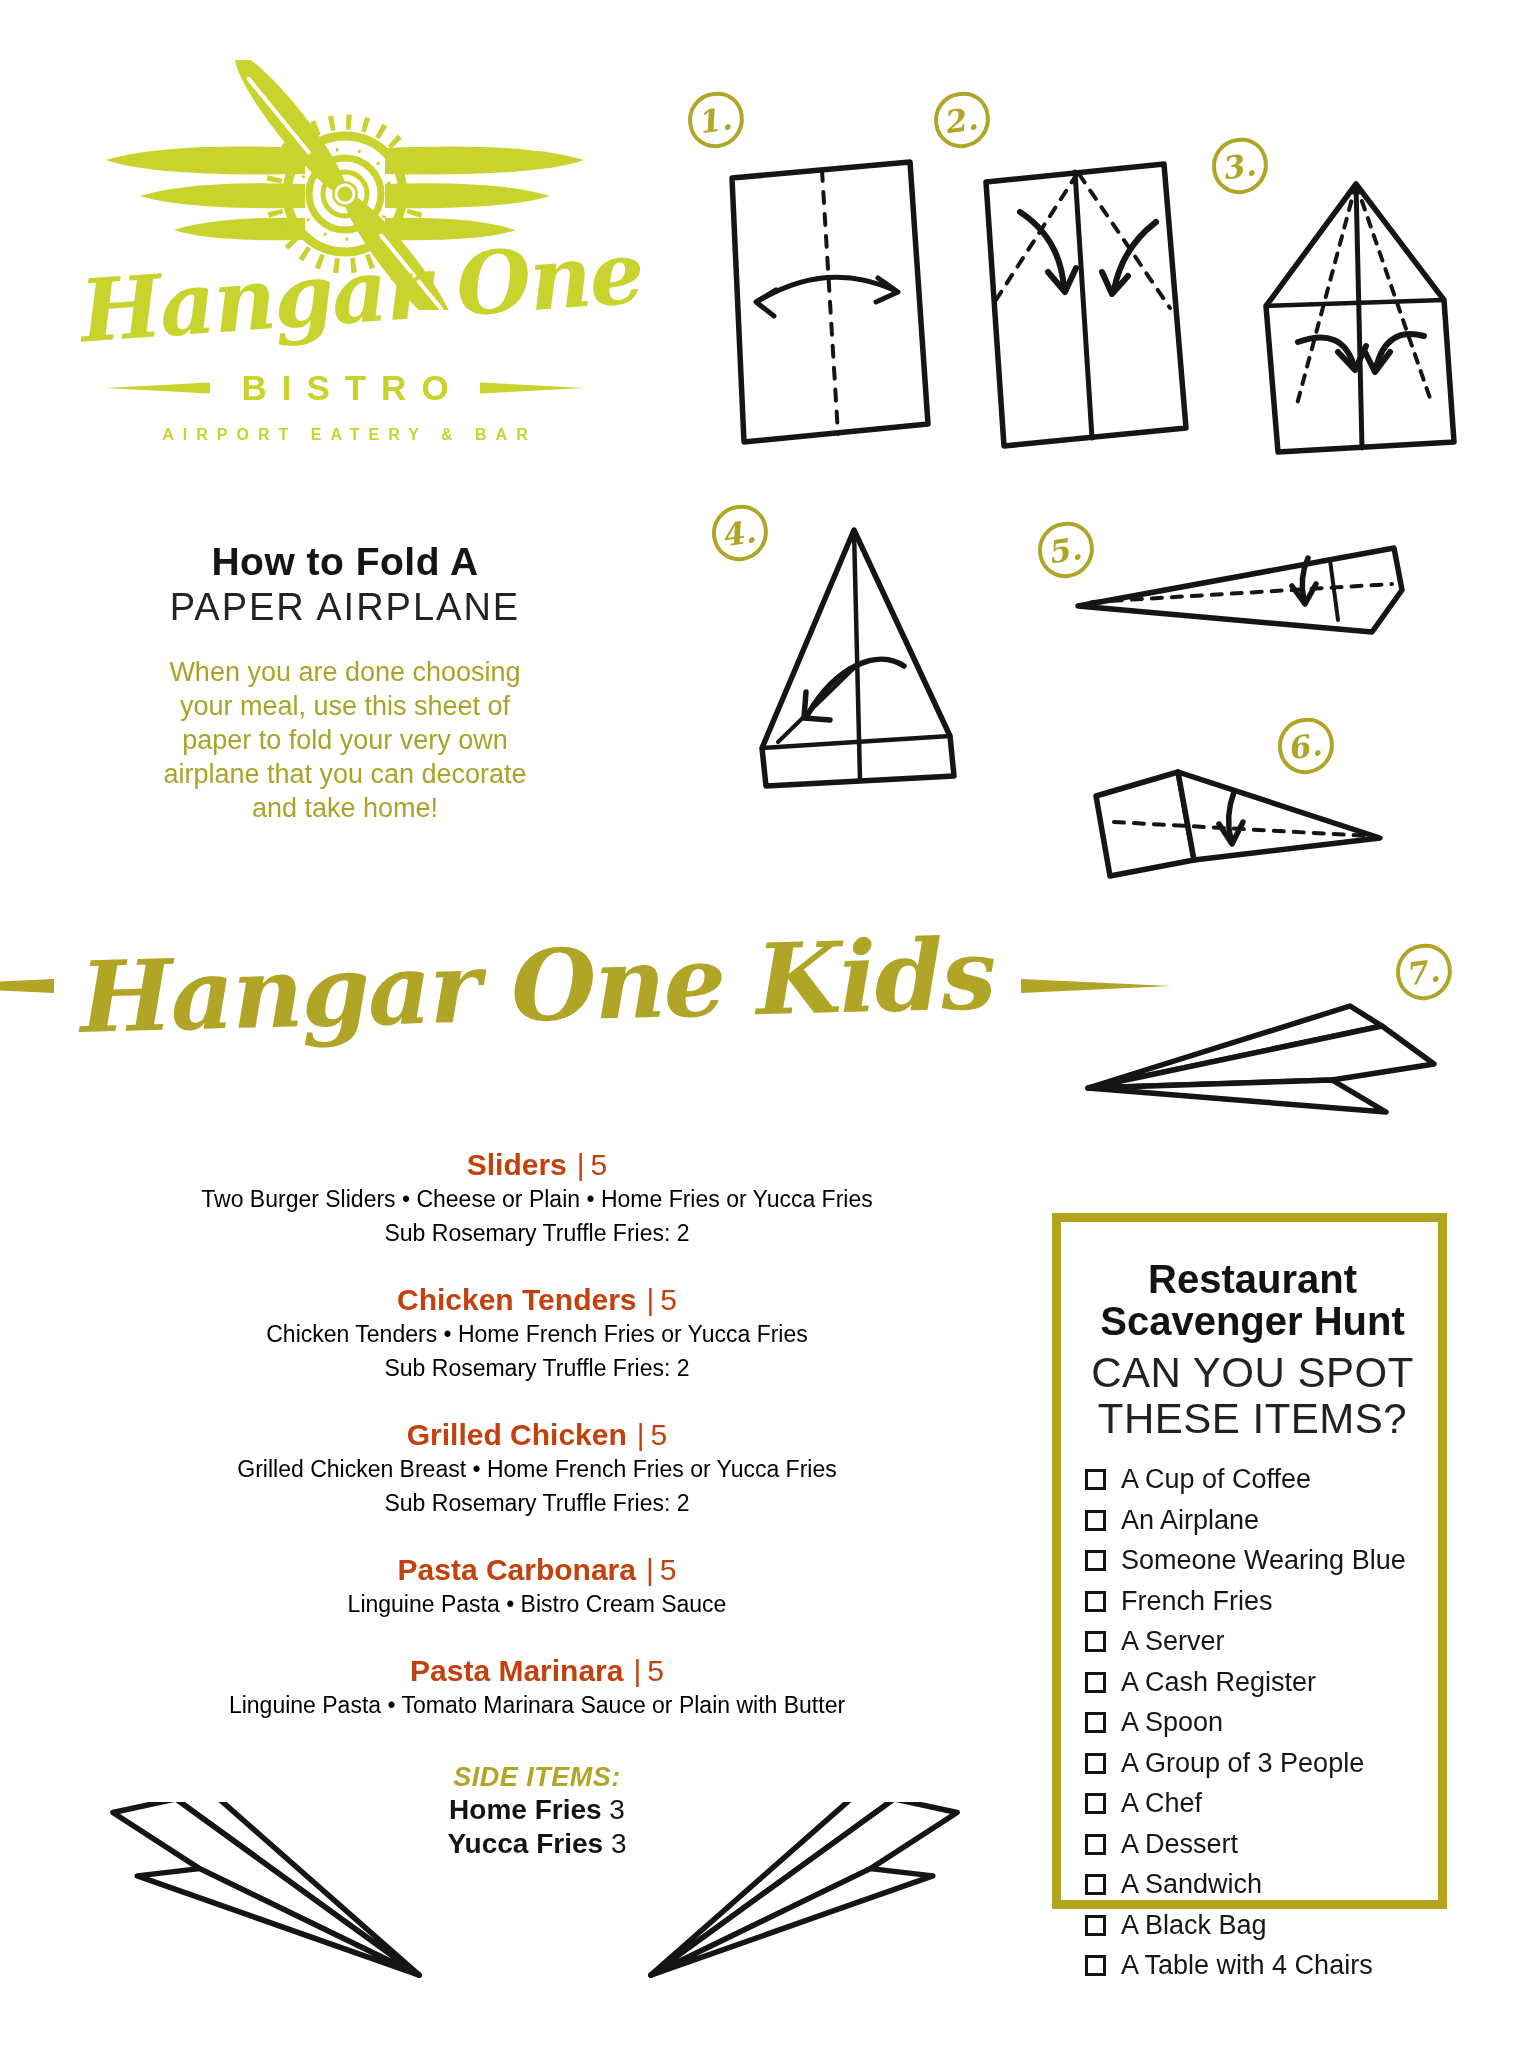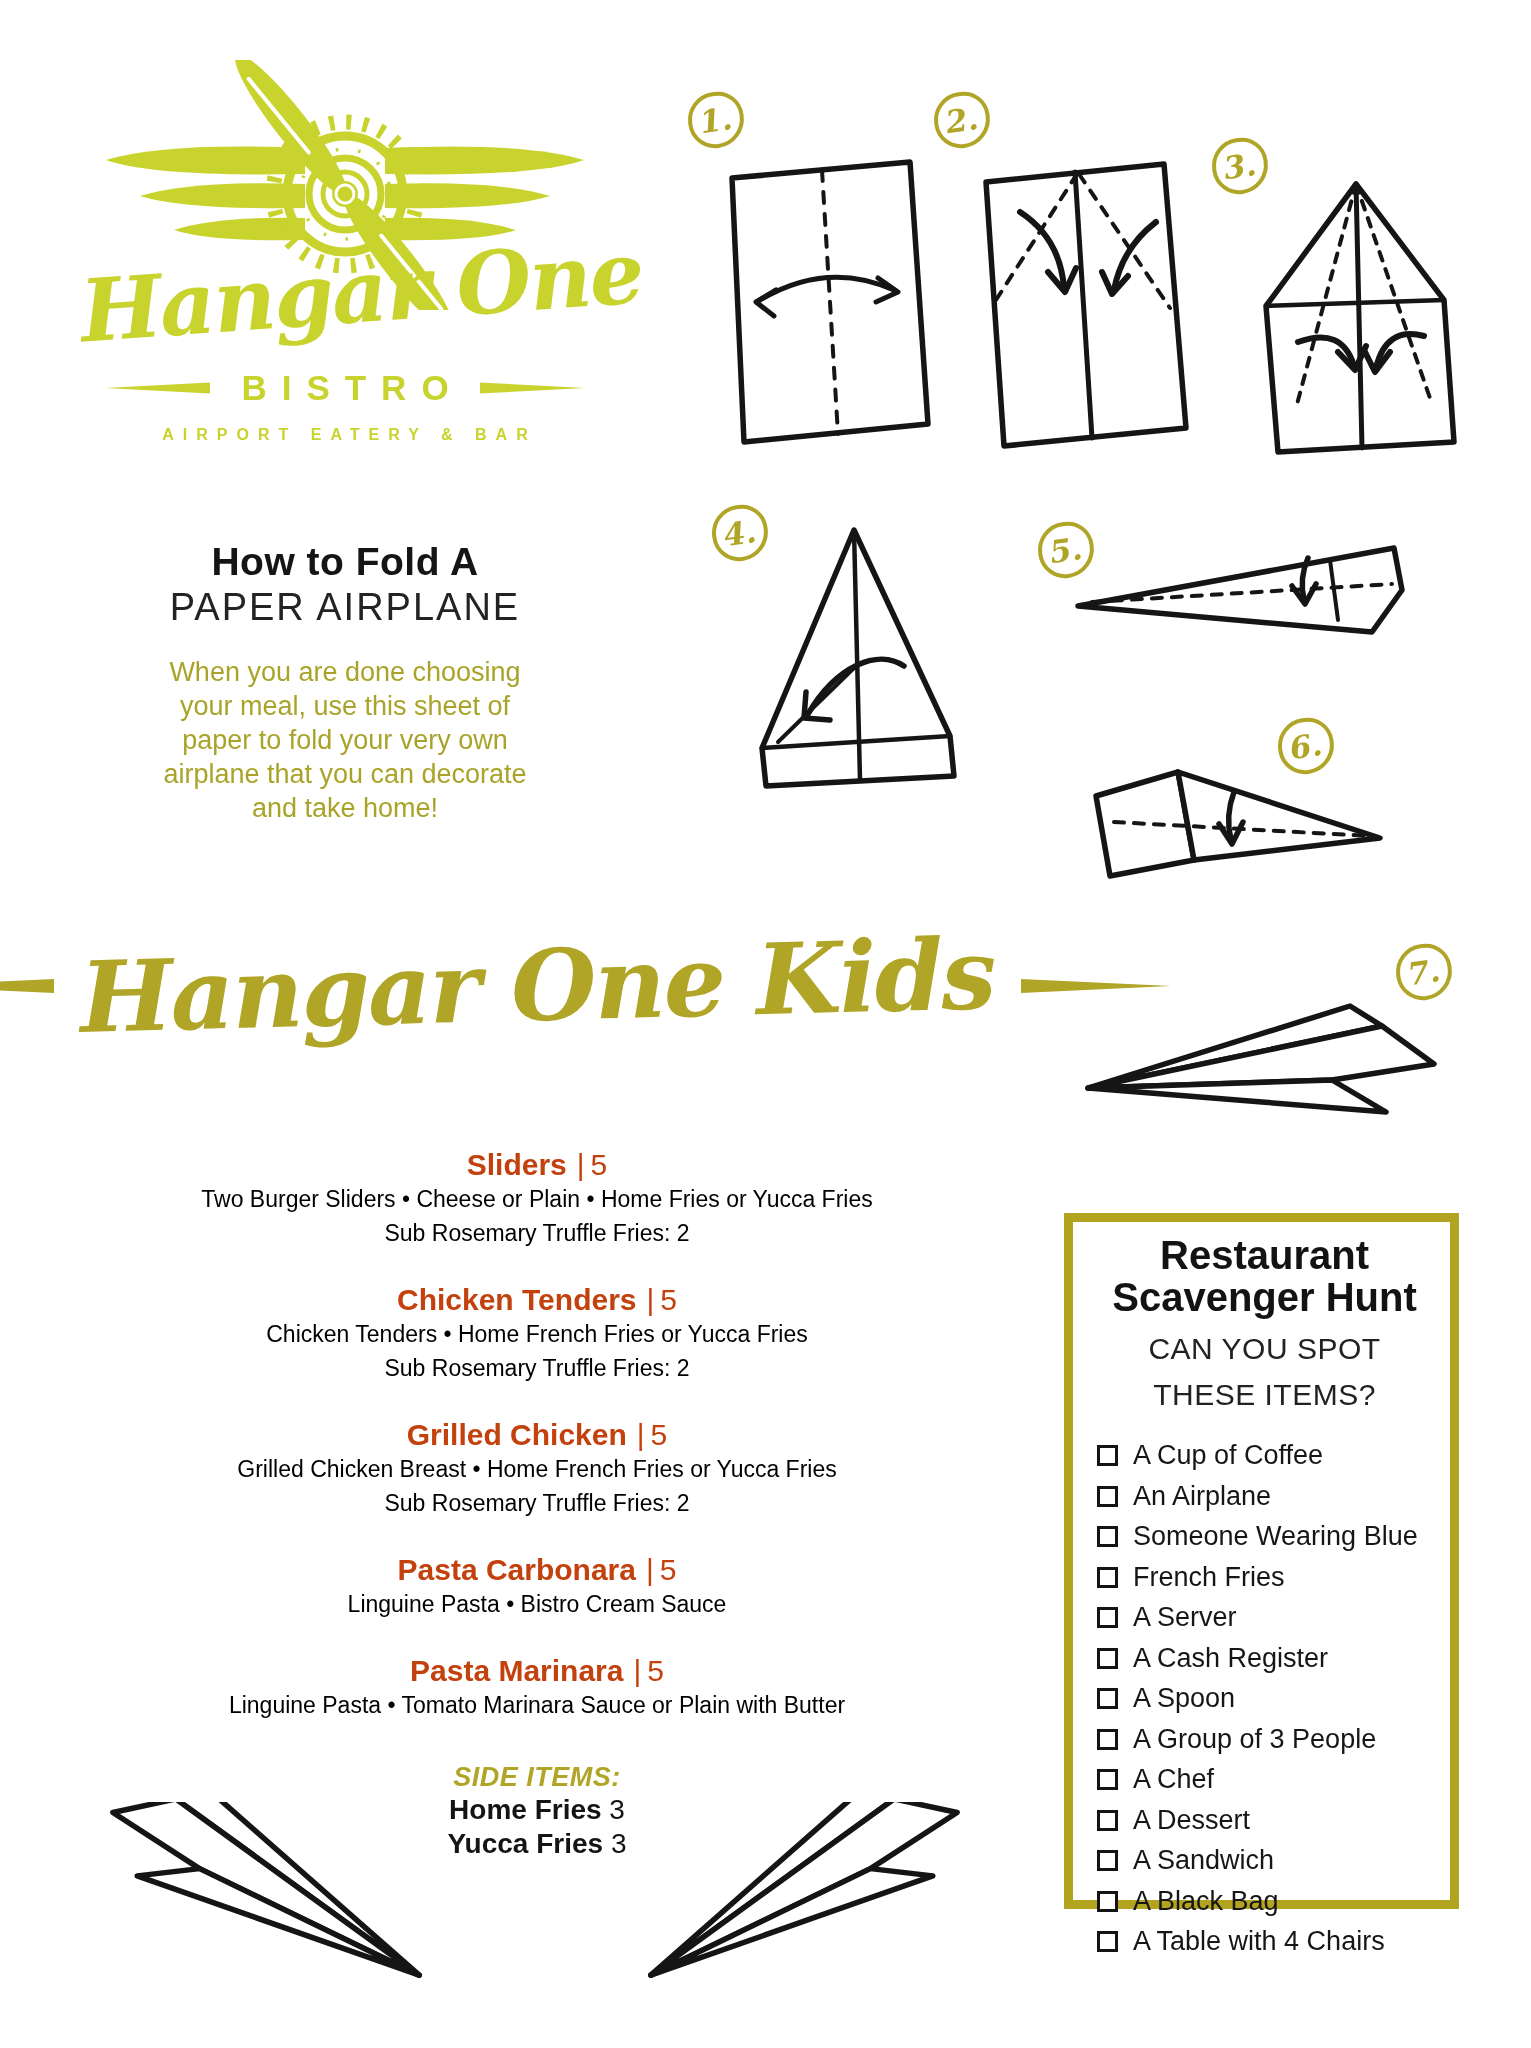--- a/index.html
+++ b/index.html
@@ -59,24 +59,24 @@
   .menu-price { font-weight:400; }
   .menu-desc-line { font-size:23px; line-height:34px; color:#000000; }
   #side-items { margin-top:40px; }
   #side-items-label { font-size:27px; font-weight:700; font-style:italic; color:var(--brand_olive); letter-spacing:0.5px; }
   .side-item-line { font-size:28px; line-height:34px; color:#141414; }
   .side-item-name { font-weight:800; }
 
   
   #scavenger-box {
     position:absolute; left:1052px; top:1213px; width:395px; height:696px;
-    border:9px solid var(--border_olive); background:#fff; padding:12px 18px 0 24px;margin-left:12px;
+    border:9px solid var(--border_olive); background:#fff; padding:36px 18px 0 24px;
   }
   #scavenger-title { text-align:center; font-size:40px; font-weight:800; line-height:42px; color:#131313; }
-  #scavenger-subtitle { text-align:center; font-size:30px; font-weight:400; line-height:46px; color:#222; margin-top:8px; letter-spacing:0.5px; }
+  #scavenger-subtitle { text-align:center; font-size:42px; font-weight:400; line-height:46px; color:#222; margin-top:8px; letter-spacing:0.5px; }
   #scavenger-list { margin-top:22px; }
   .hunt-item { display:flex; align-items:center; gap:15px; margin-bottom:9.5px; }
   .checkbox-icon { flex:0 0 auto; width:21px; height:21px; border:3px solid #141414; background:#fff; }
   .hunt-label { font-size:27px; color:#161616; white-space:nowrap; }
 
   
   #plane-bottom-left { position:absolute; left:62px; top:1802px; }
   #plane-bottom-right { position:absolute; left:618px; top:1802px; }
 </style>
 </head>

